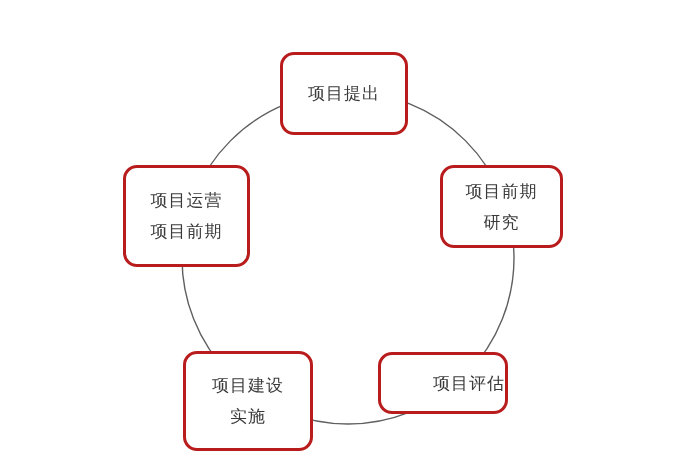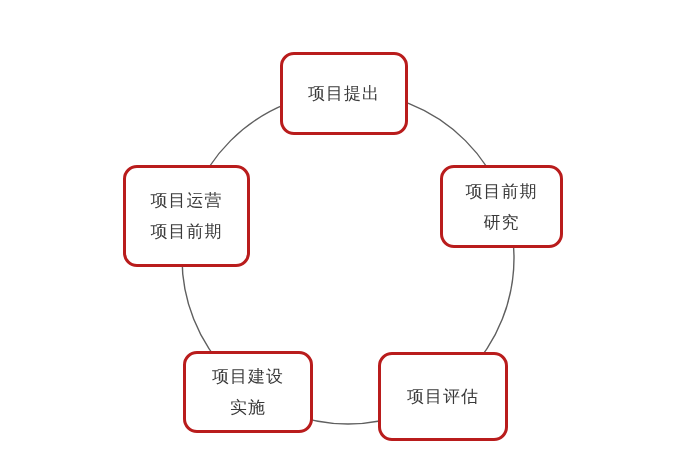--- a/index.html
+++ b/index.html
@@ -34,22 +34,22 @@
     justify-content: center;
     text-align: center;
     font-size: 17px;
     line-height: 31px;
     color: #3a3a3a;
     letter-spacing: 1px;
   }
   .node span { display: block; }
   .node-top          { left: 280px; top: 52px;  width: 128px; height: 83px; }
   .node-right        { left: 440px; top: 165px; width: 123px; height: 83px; }
-  .node-bottom-right { left: 378px; top: 352px; width: 130px; height: 89px; }
-  .node-bottom-left  { left: 183px; top: 351px; width: 130px; height: 82px; }
+  .node-bottom-right { left: 378px; top: 352px; width: 130px; height: 62px; align-items: flex-end; }
+  .node-bottom-left  { left: 183px; top: 351px; width: 130px; height: 100px; }
   .node-left         { left: 123px; top: 165px; width: 127px; height: 102px; }
 </style>
 </head>
 <body>
 
 <div class="canvas">
 
   <svg class="cycle-svg" viewBox="0 0 700 456" xmlns="http://www.w3.org/2000/svg">
     <circle cx="348" cy="258" r="166" fill="none" stroke-width="1.4" stroke="#5f5f5f"></circle>
   </svg>

